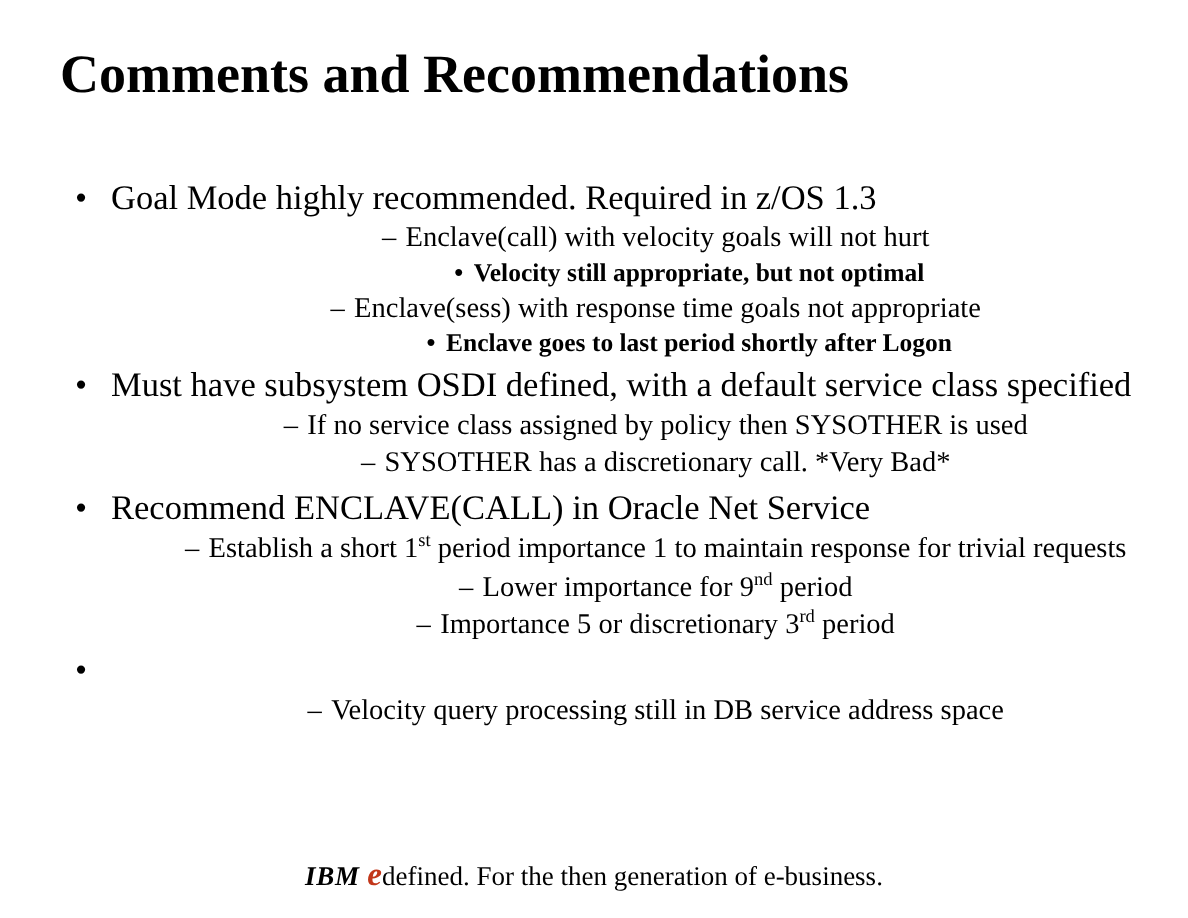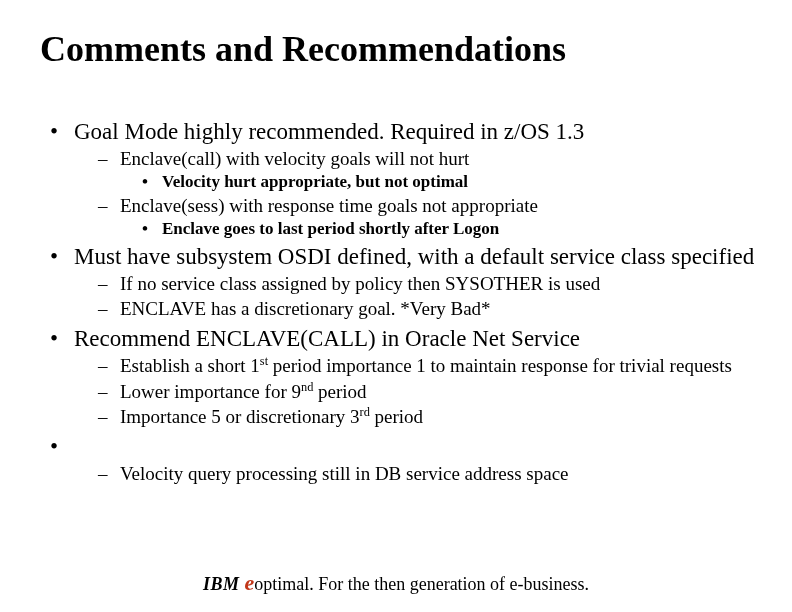--- a/index.html
+++ b/index.html
@@ -36,20 +36,21 @@
     margin-left: -4px;
   }
   ul.level2 {
     list-style: none;
     padding-left: 44px;
   }
   ul.level2 > li {
     font-size: 19px;
     line-height: 1.25;
     margin-bottom: 2px;
+    text-align: center;
   }
   ul.level2 > li::before {
     content: "–";
     display: inline-block;
     width: 22px;
   }
   ul.level3 {
     list-style: none;
     padding-left: 44px;
   }
@@ -103,49 +104,49 @@
 <body>
 
 <div class="slide">
   <h1 class="title">Comments and Recommendations</h1>
 
   <ul class="level1">
     <li><span>Goal Mode highly recommended.  Required in z/OS 1.3</span>
       <ul class="level2">
         <li><span>Enclave(call) with velocity goals will not hurt</span>
           <ul class="level3">
-            <li><span>Velocity hurt appropriate, but not optimal</span></li>
+            <li><span>Velocity still appropriate, but not optimal</span></li>
           </ul>
         </li>
         <li><span>Enclave(sess) with response time goals not appropriate</span>
           <ul class="level3">
             <li><span>Enclave goes to last period shortly after Logon</span></li>
           </ul>
         </li>
       </ul>
     </li>
 
     <li><span>Must have subsystem OSDI defined, with a default service class specified</span>
       <ul class="level2">
         <li><span>If no service class assigned by policy then SYSOTHER is used</span></li>
-        <li><span>ENCLAVE has a discretionary goal.  *Very Bad*</span></li>
+        <li><span>SYSOTHER has a discretionary call.  *Very Bad*</span></li>
       </ul>
     </li>
 
     <li><span>Recommend ENCLAVE(CALL) in Oracle Net Service</span>
       <ul class="level2">
         <li><span>Establish a short 1</span><sup>st</sup><span> period importance 1 to maintain response for trivial requests</span></li>
         <li><span>Lower importance for 9</span><sup>nd</sup><span> period</span></li>
         <li><span>Importance 5 or discretionary 3</span><sup>rd</sup><span> period</span></li>
       </ul>
     </li>
 
     <li>
       <ul class="level2">
         <li><span>Velocity query processing still in DB service address space</span></li>
       </ul>
     </li>
   </ul>
 </div>
 
 <div class="footer">
-  <span class="ibm">IBM </span><span class="e">e</span><span class="server">optimal.</span><span class="tagline"> For the then generation of e-business.</span>
+  <span class="ibm">IBM </span><span class="e">e</span><span class="server">defined.</span><span class="tagline"> For the then generation of e-business.</span>
 </div>
 
 </body></html>

